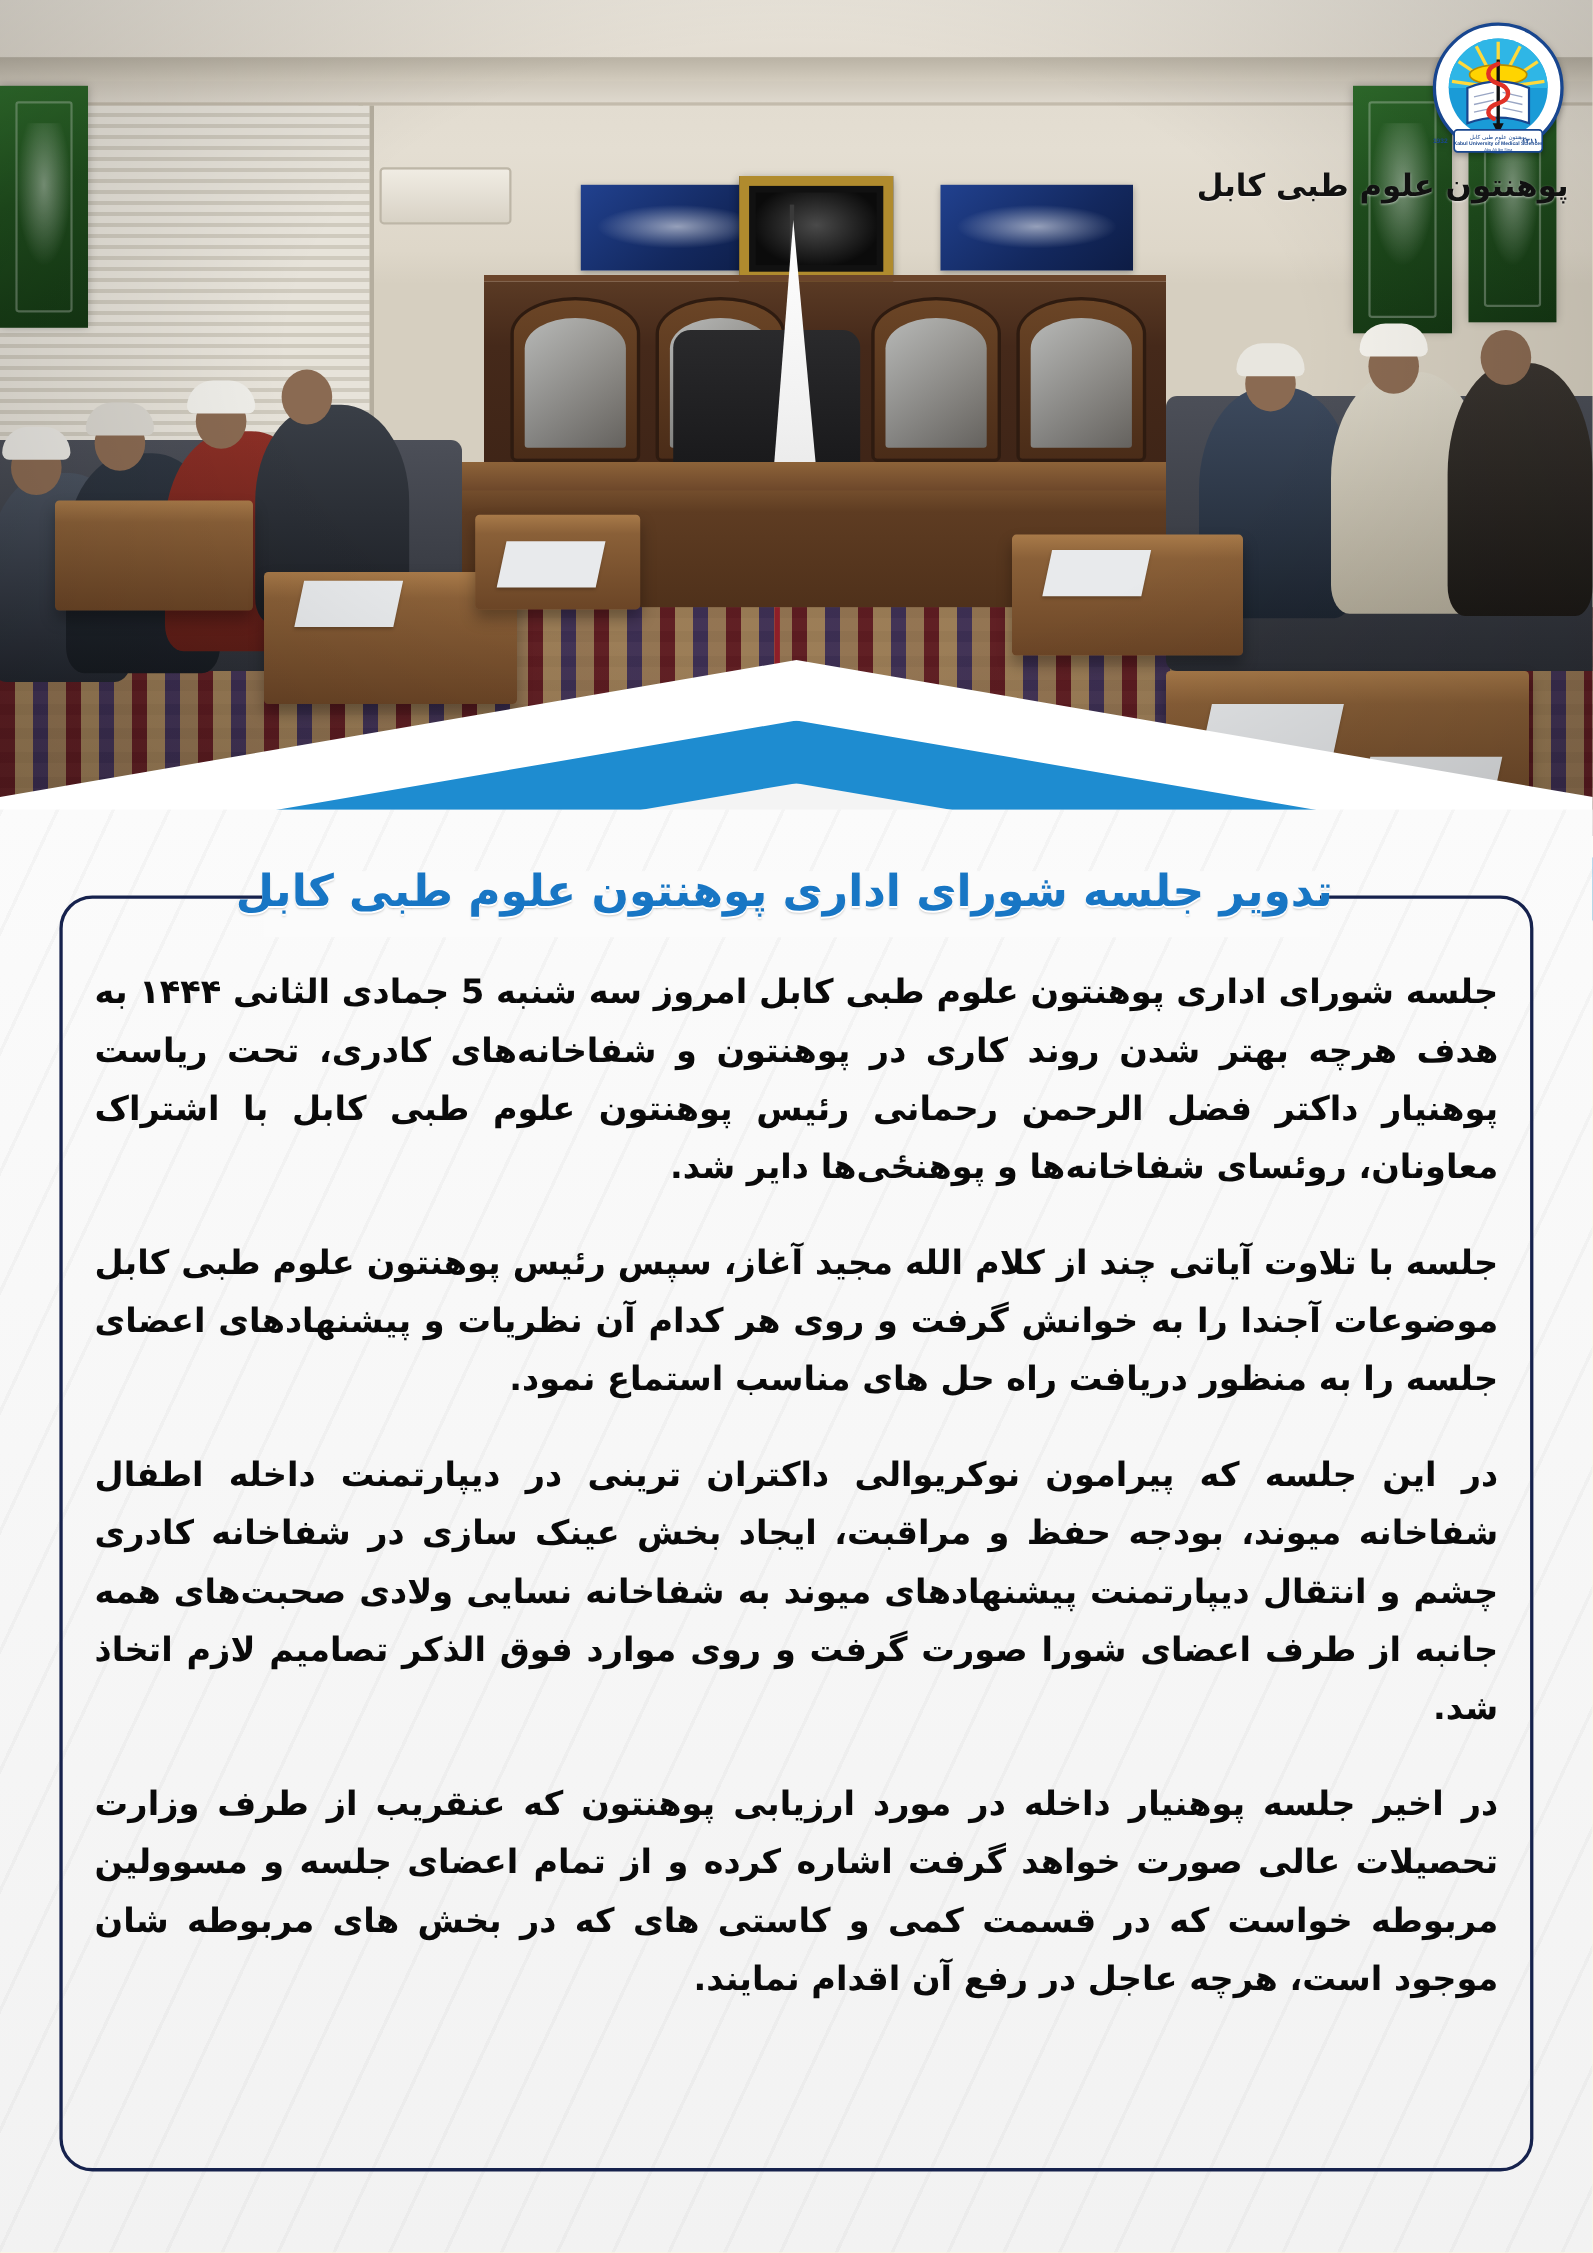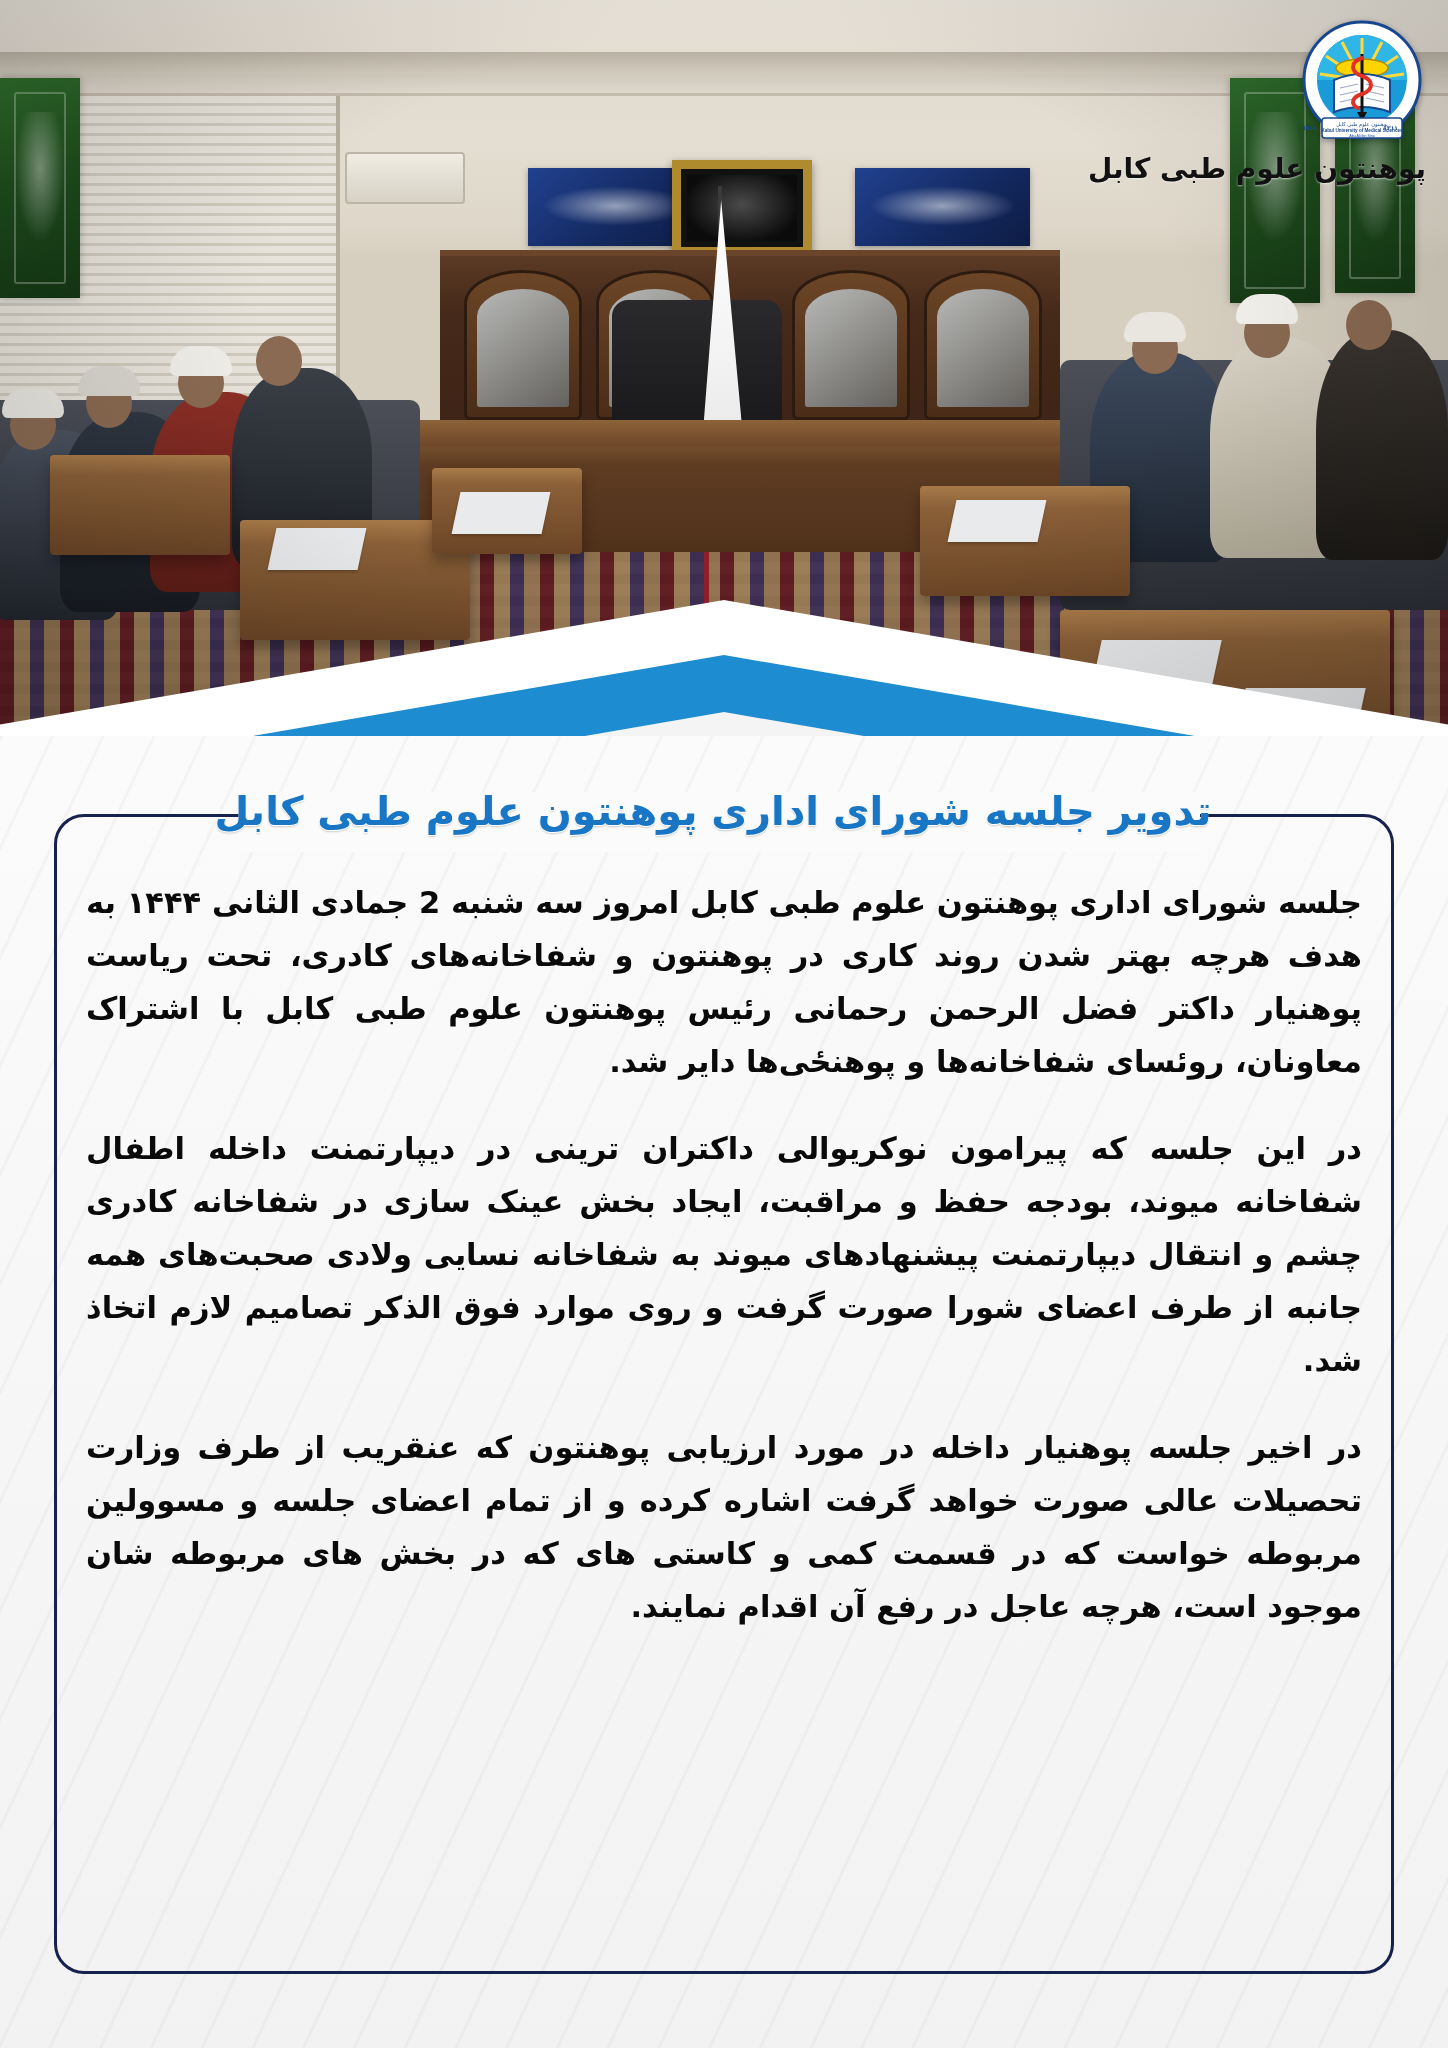--- a/index.html
+++ b/index.html
@@ -415,21 +415,22 @@
   <div class="chevron-blue"></div>
   <div class="chevron-white2"></div>
 
   <div class="body-area"></div>
   <div class="card"></div>
   <div class="card-notch"></div>
 
   <div class="title">تدویر جلسه شورای اداری پوهنتون علوم طبی کابل</div>
 
   <div class="article">
-    <p>جلسه شورای اداری پوهنتون علوم طبی کابل امروز سه شنبه 2 جمادی الثانی ۱۴۴۴ به هدف هرچه بهتر شدن روند کاری در پوهنتون و شفاخانه‌های کادری، تحت ریاست پوهنیار داکتر فضل الرحمن رحمانی رئیس پوهنتون علوم طبی کابل با اشتراک معاونان، روئسای شفاخانه‌ها و پوهنځی‌ها دایر شد.</p>
+    <p>جلسه شورای اداری پوهنتون علوم طبی کابل امروز سه شنبه 5 جمادی الثانی ۱۴۴۴ به هدف هرچه بهتر شدن روند کاری در پوهنتون و شفاخانه‌های کادری، تحت ریاست پوهنیار داکتر فضل الرحمن رحمانی رئیس پوهنتون علوم طبی کابل با اشتراک معاونان، روئسای شفاخانه‌ها و پوهنځی‌ها دایر شد.</p>
+    <p>جلسه با تلاوت آیاتی چند از کلام الله مجید آغاز، سپس رئیس پوهنتون علوم طبی کابل موضوعات آجندا را به خوانش گرفت و روی هر کدام آن نظریات و پیشنهادهای اعضای جلسه را به منظور دریافت راه حل های مناسب استماع نمود.</p>
     <p>در این جلسه که پیرامون نوکریوالی داکتران ترینی در دیپارتمنت داخله اطفال شفاخانه میوند، بودجه حفظ و مراقبت، ایجاد بخش عینک سازی در شفاخانه کادری چشم و انتقال دیپارتمنت پیشنهادهای میوند به شفاخانه نسایی ولادی صحبت‌های همه جانبه از طرف اعضای شورا صورت گرفت و روی موارد فوق الذکر تصامیم لازم اتخاذ شد.</p>
     <p>در اخیر جلسه پوهنیار داخله در مورد ارزیابی پوهنتون که عنقریب از طرف وزارت تحصیلات عالی صورت خواهد گرفت اشاره کرده و از تمام اعضای جلسه و مسوولین مربوطه خواست که در قسمت کمی و کاستی های که در بخش های مربوطه شان موجود است، هرچه عاجل در رفع آن اقدام نمایند.</p>
   </div>
 
   <div class="footer">
     
     
   </div>
 
 </div>

